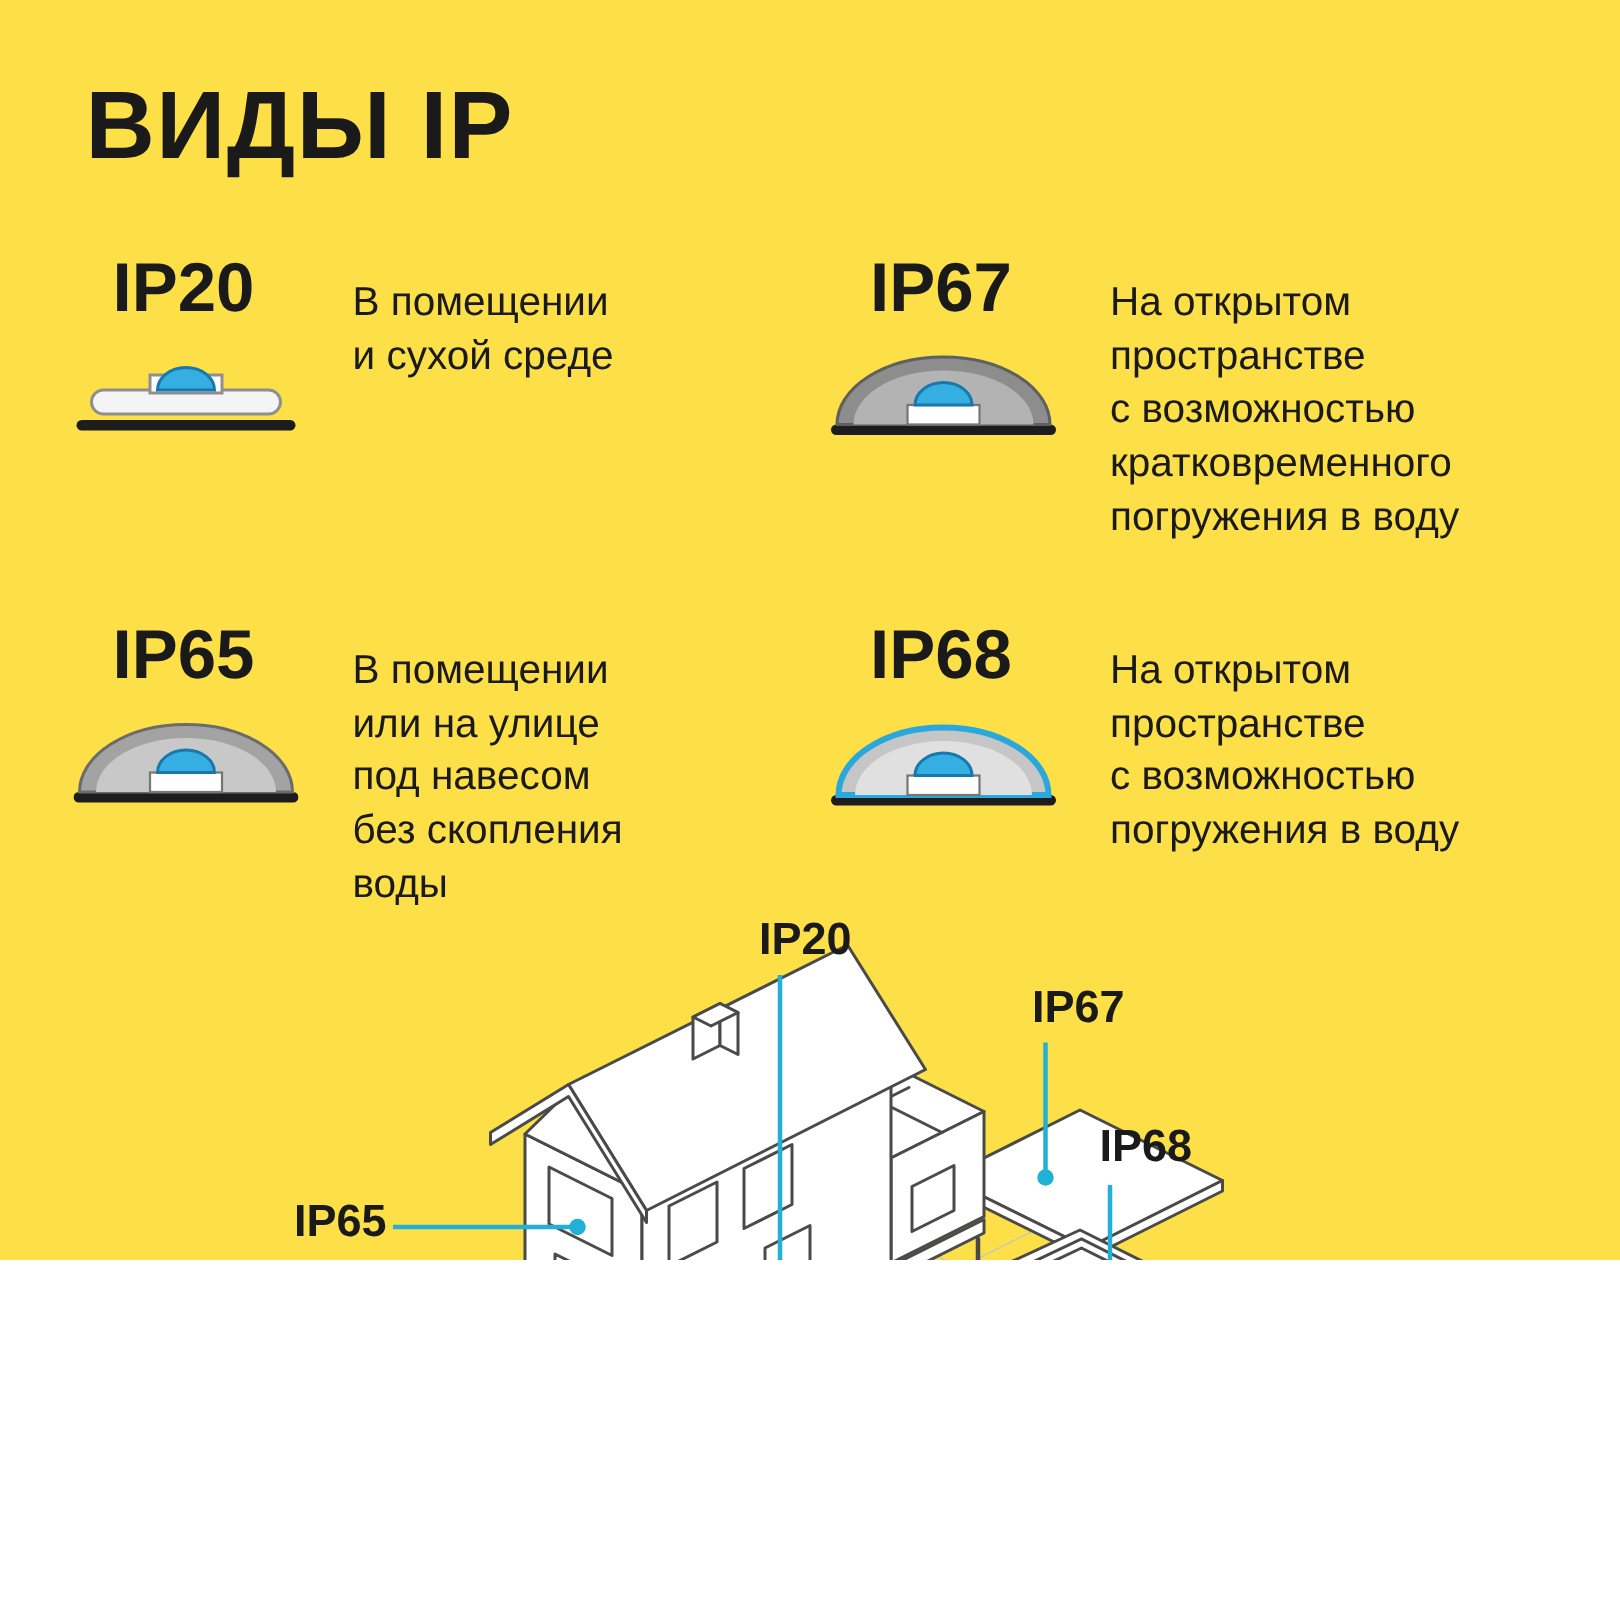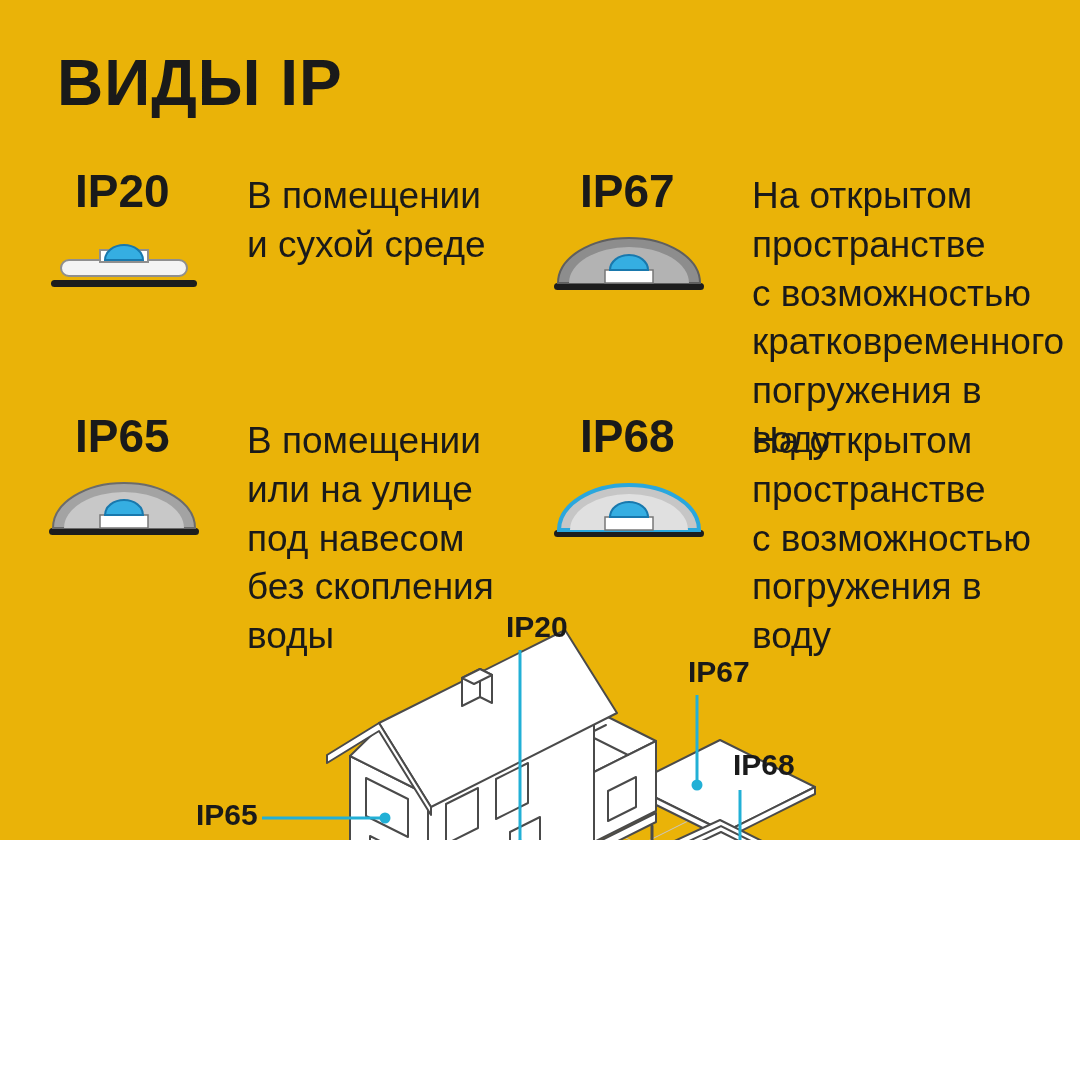--- a/index.html
+++ b/index.html
@@ -2,33 +2,33 @@
 <html style="--accent: #22b0d6; --led: #35aee2;"><head>
 <meta charset="utf-8">
 <style>
   * { margin:0; padding:0; box-sizing:border-box; }
   html,body { background:#ffffff; }
   body {
     width:1080px; height:1080px;
     font-family:"Liberation Sans", sans-serif;
     color:#1a1a1a;
   }
-  .page { position:relative; width:1080px; height:840px; overflow:hidden; background:#eab308; }
+  .page { position:relative; width:1080px; height:840px; overflow:hidden; background:#fde047; }
 
   .title {
     position:absolute; left:57px; top:46px;
     font-size:64px; font-weight:800; letter-spacing:1px;
   }
 
   .card { position:absolute; width:540px; }
   .card .code { font-size:46px; font-weight:800; line-height:1; }
   .card .icon { position:absolute; left:-26px; top:62px; }
   .card .desc {
-    position:absolute; left:160px; top:4px;
-    font-size:37px; line-height:1.32; white-space:pre-line;margin-left:12px;
+    position:absolute; left:160px; top:16px;
+    font-size:27px; line-height:1.32; white-space:pre-line;
   }
   .card.left  .desc { width:250px; }
   .card.right .desc { width:310px; }
   #card-ip20 { left:75px;  top:168px; }
   #card-ip67 { left:580px; top:168px; }
   #card-ip65 { left:75px;  top:413px; }
   #card-ip68 { left:580px; top:413px; }
 
   .hlabel { position:absolute; font-size:30px; font-weight:800; }
   #hl-ip20 { left:506px; top:610px; }

